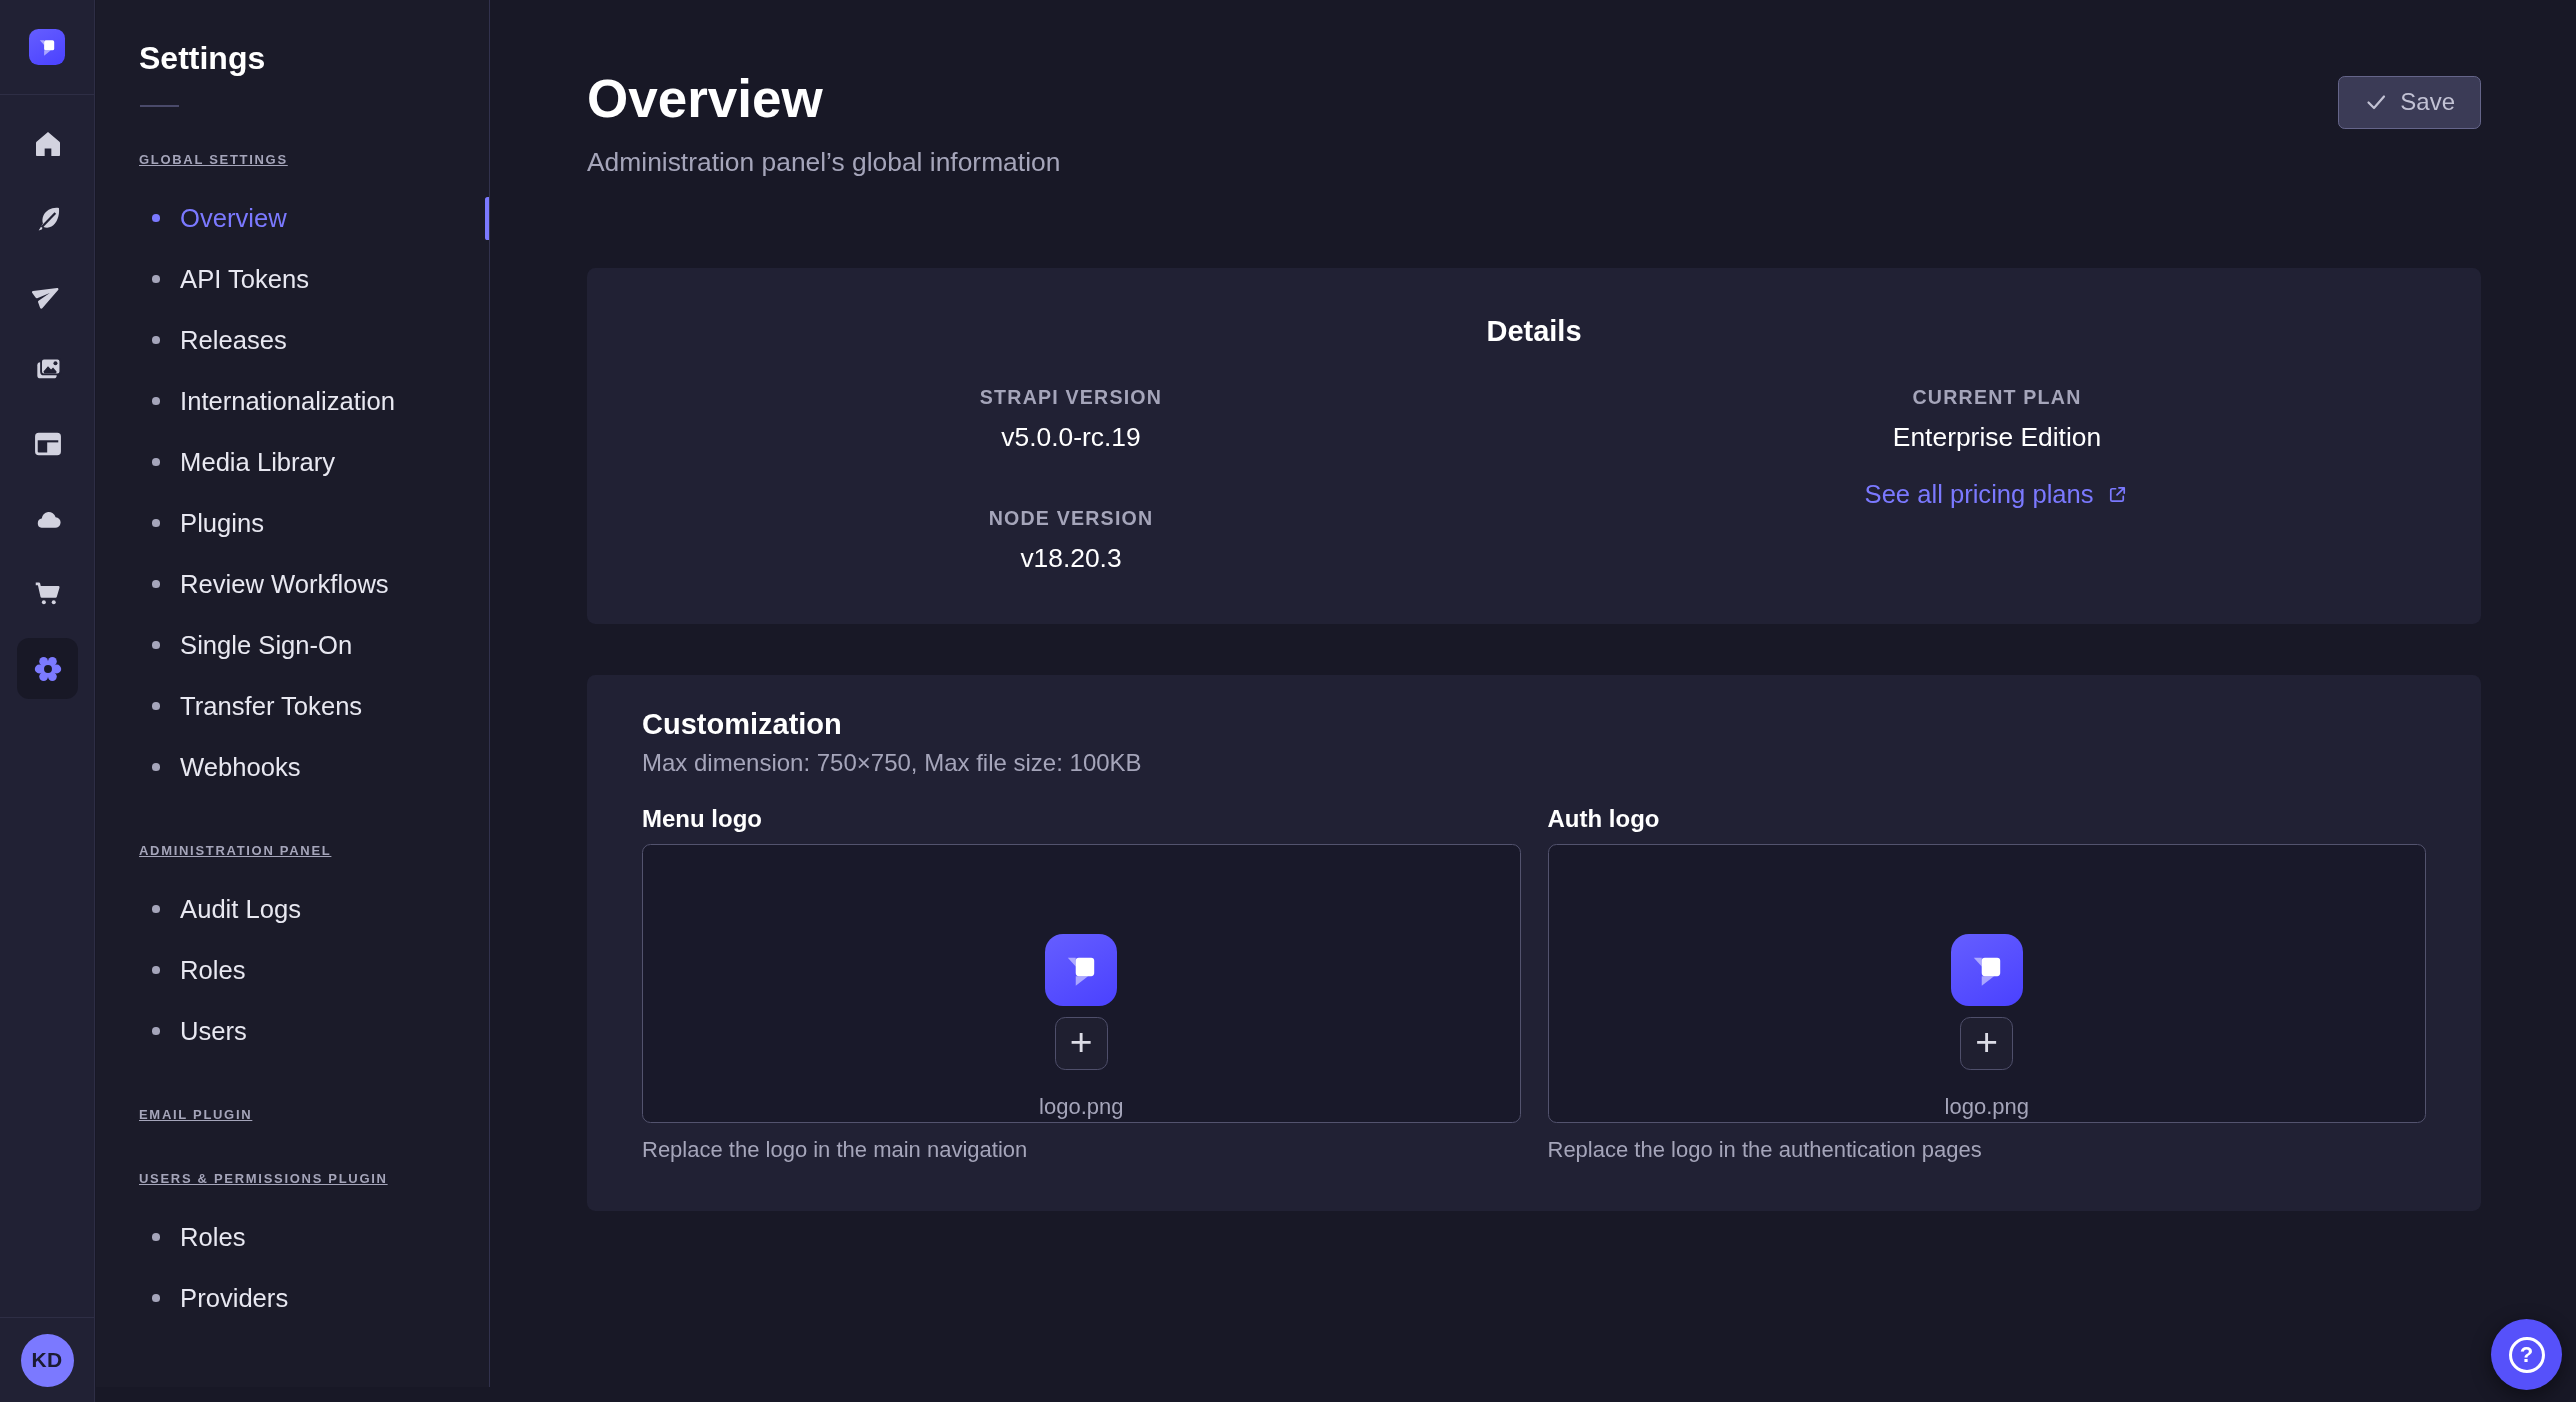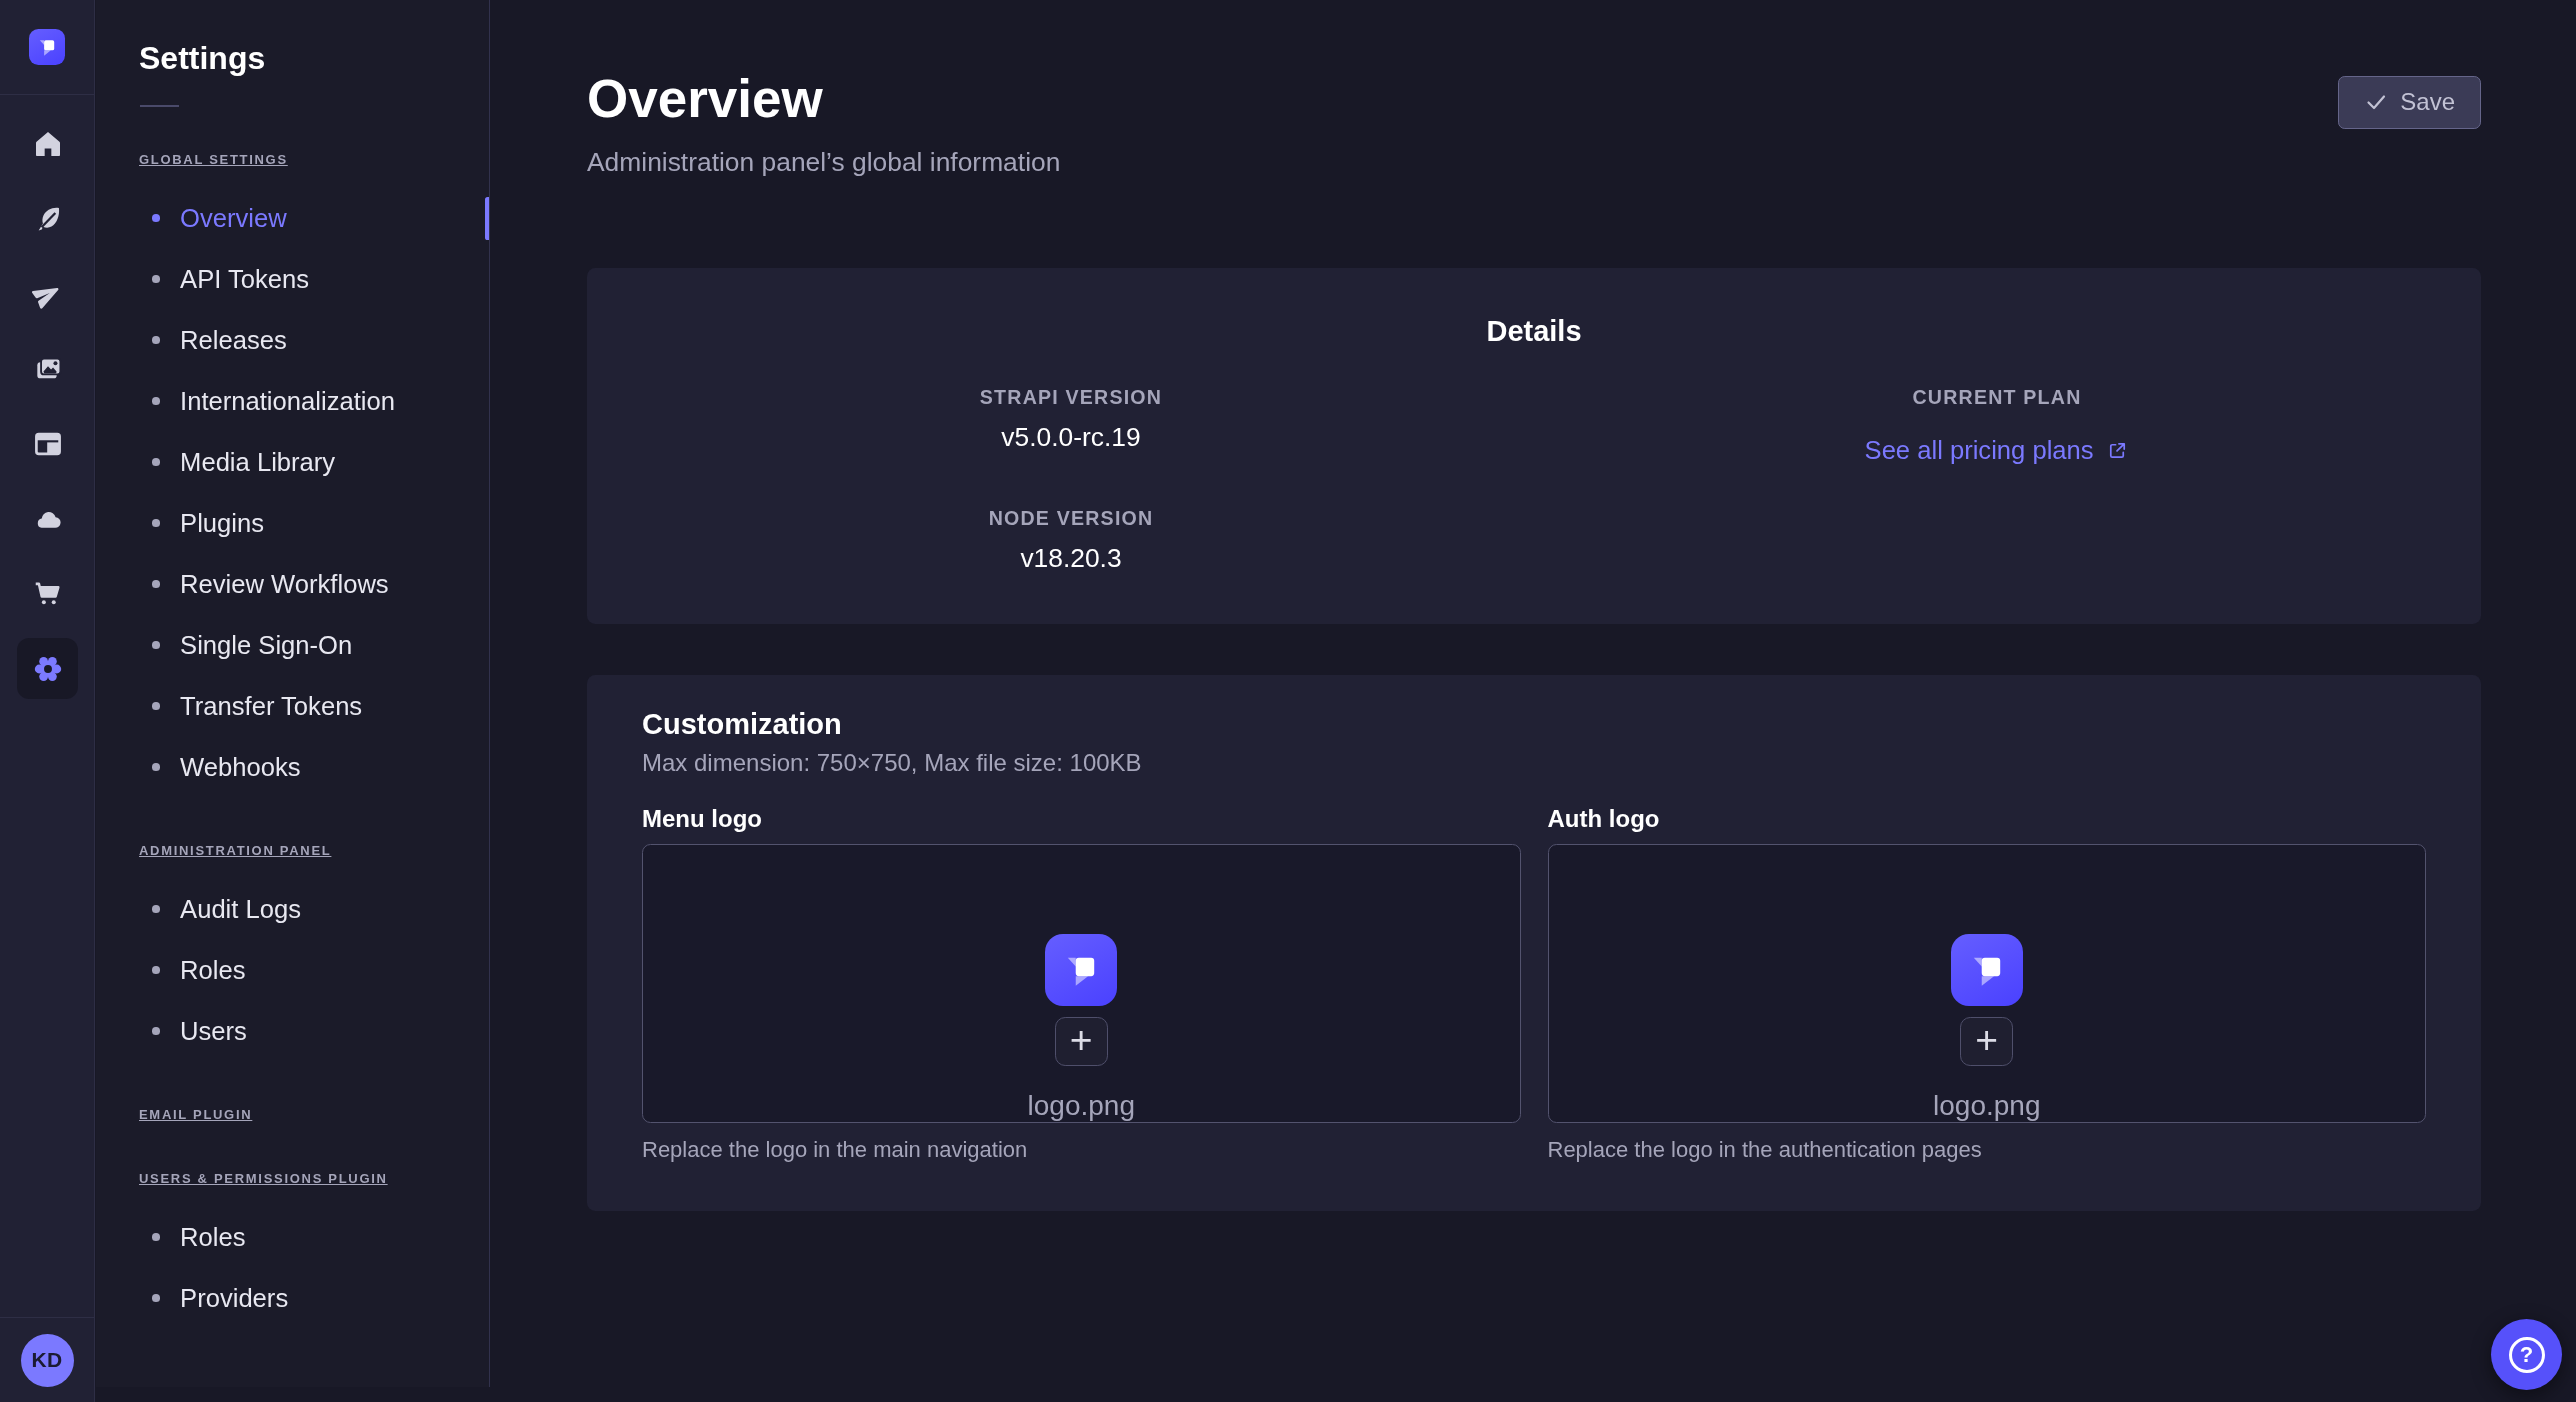--- a/index.html
+++ b/index.html
@@ -133,21 +133,21 @@
     background:linear-gradient(150deg,#655eff,#4a41ff);
     display:flex; align-items:center; justify-content:center; flex:none;
   }
   .plus-btn {
     margin-top:11px; width:53px; height:53px; border-radius:10.2px;
     background:#1f1f30; border:0.9px solid #4f4f6b;
     color:#dcdce6; font-size:39px; font-weight:300; line-height:0;
     display:flex; align-items:center; justify-content:center;
     cursor:pointer; font-family:inherit; padding-bottom:3.4px;
   }
-  .filename { margin-top:24px; font-size:28px; color:#a5a5ba; }
+  .filename { margin-top:24px; font-size:22px; color:#a5a5ba; }
   .hint { margin-top:12.8px; font-size:22px; color:#a5a5ba; line-height:27px; }
   
   #help-fab {
     position:absolute; left:2491px; top:1319px; width:71px; height:71px;
     border-radius:50%; background:#5651fa; border:none; cursor:pointer;
     display:flex; align-items:center; justify-content:center;
     box-shadow:0 5.1px 20.4px rgba(0,0,0,.45);
   }
   .q-ring {
     width:36px; height:36px; border:3.4px solid #ffffff; border-radius:50%;
@@ -347,20 +347,21 @@
           <div class="f-value">v5.0.0-rc.19</div>
         </div>
         <div class="field second">
           <div class="f-label">NODE VERSION</div>
           <div class="f-value">v18.20.3</div>
         </div>
       </div>
       <div class="col">
         <div class="field">
           <div class="f-label">CURRENT PLAN</div>
+          <div class="f-value">Enterprise Edition</div>
           <a class="pricing-link">
             <span>See all pricing plans</span>
             <svg width="23" height="23" viewBox="0 0 24 24">
               <path d="M10 6 H6.5 A1.5 1.5 0 0 0 5 7.5 V17.5 A1.5 1.5 0 0 0 6.5 19 H16.5 A1.5 1.5 0 0 0 18 17.5 V14" fill="none" stroke="#7b79ff" stroke-width="1.8" stroke-linecap="round"></path>
               <path d="M13.5 5 H19 V10.5 M19 5 L11.5 12.5" fill="none" stroke="#7b79ff" stroke-width="1.8" stroke-linecap="round" stroke-linejoin="round"></path>
             </svg>
           </a>
         </div>
       </div>
     </div>

